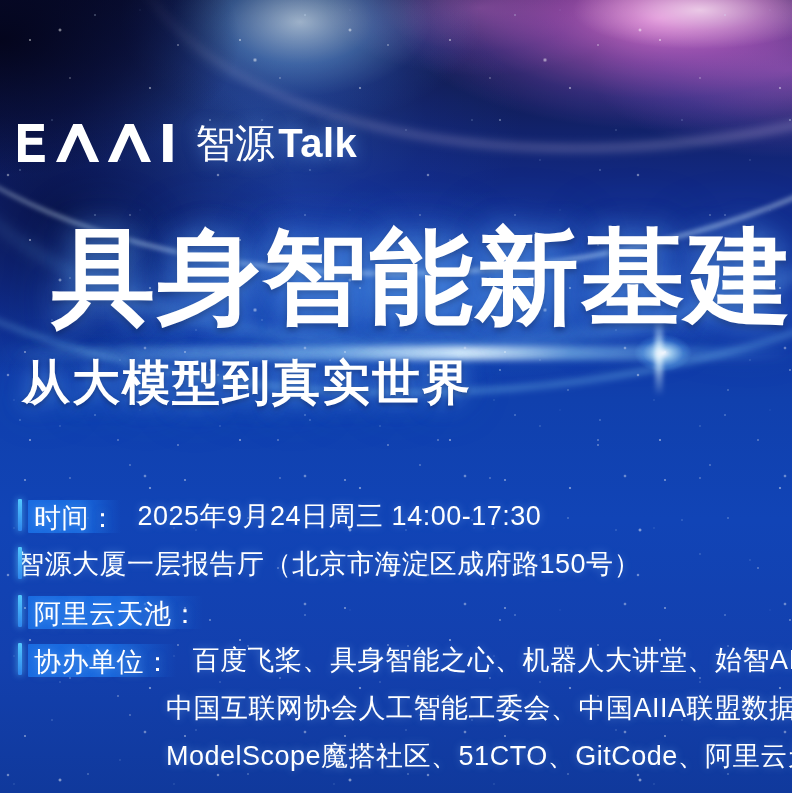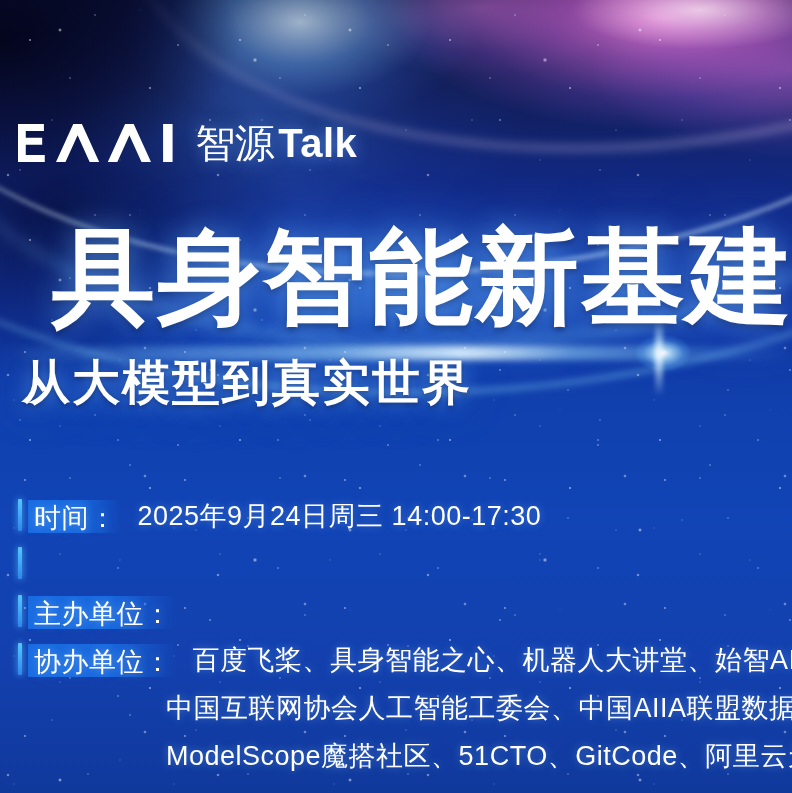--- a/index.html
+++ b/index.html
@@ -431,26 +431,27 @@
       <div class="info-row">
         <span class="row-bar"></span>
         <span class="label-wrap">
           <span class="info-label">时间：</span>
         </span>
         <span class="info-value">2025年9月24日周三 14:00-17:30</span>
       </div>
 
       <div class="info-row">
         <span class="row-bar"></span>
+        <span class="info-value">智源大厦一层报告厅（北京市海淀区成府路150号）</span>
       </div>
 
       <div class="info-row">
         <span class="row-bar"></span>
         <span class="label-wrap">
-          <span class="info-label">主办单位：</span>
+          <span class="info-label">阿里云天池：</span>
         </span>
       </div>
 
       <div class="info-row">
         <span class="row-bar"></span>
         <span class="label-wrap">
           <span class="info-label">协办单位：</span>
         </span>
         <span class="info-value">百度飞桨、具身智能之心、机器人大讲堂、始智AI Wise</span>
       </div>

